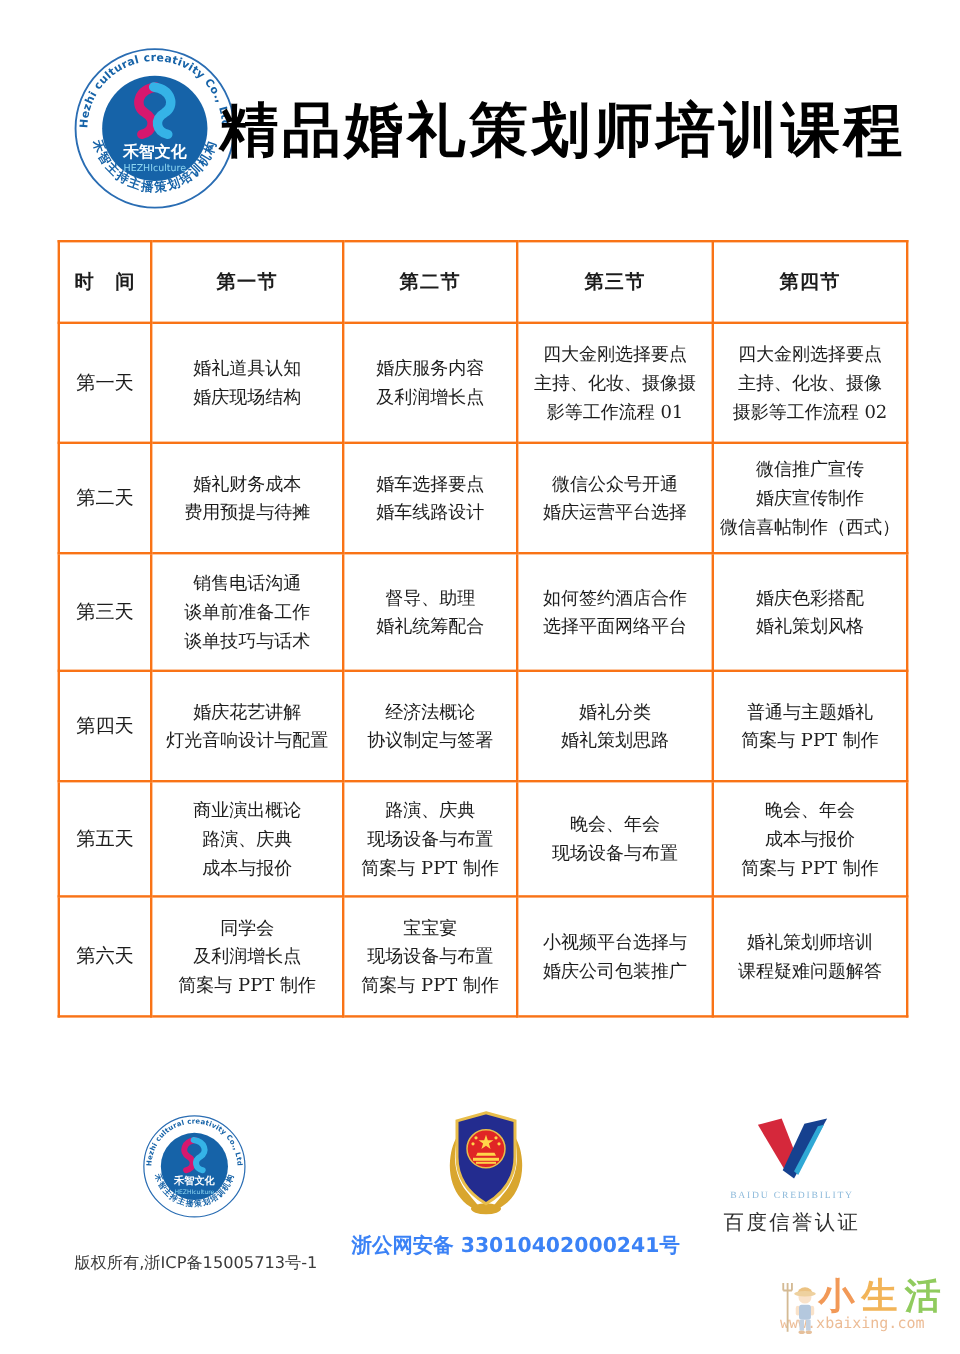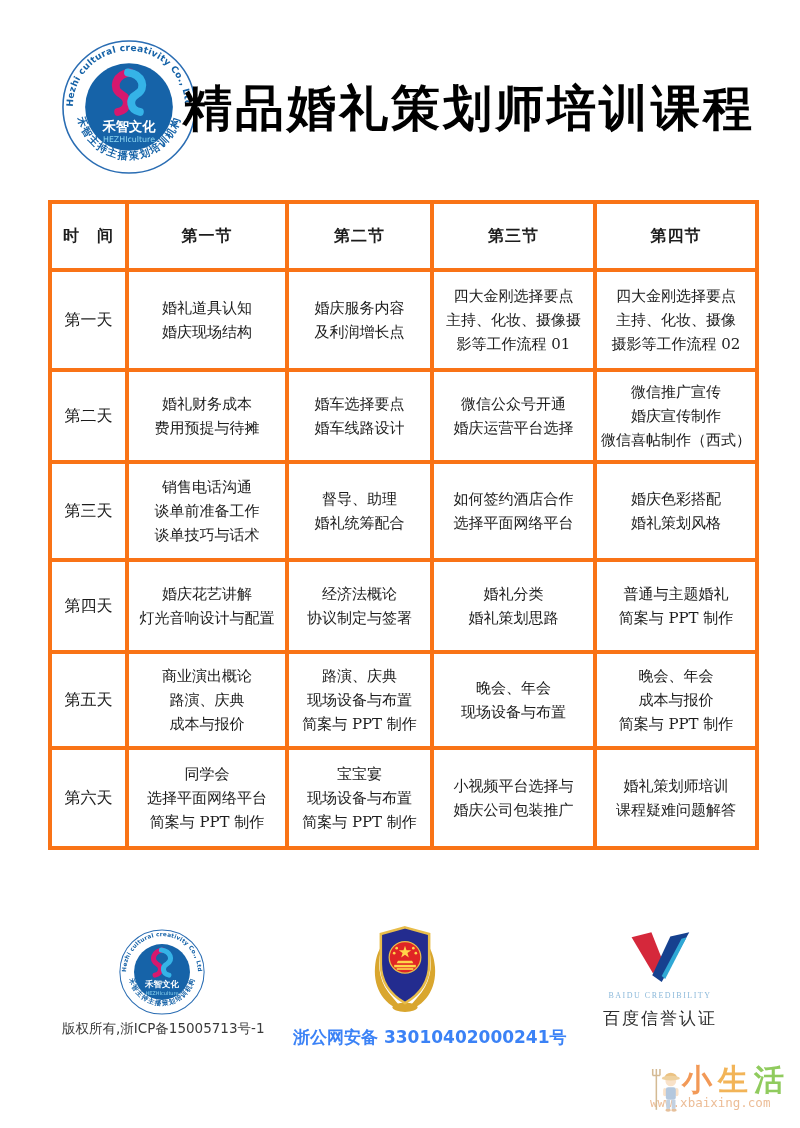--- a/index.html
+++ b/index.html
@@ -16,35 +16,35 @@
     font-weight:800; font-size:49px; letter-spacing:3px; color:#000;
     white-space:nowrap;
   }
 
   
   table.schedule {
     position:absolute; left:48px; top:200px; width:707px;
     border-collapse:collapse; table-layout:fixed;
   }
   .schedule th, .schedule td {
-    border:4px solid #f97316; text-align:center; vertical-align:middle;
+    border:2px solid #f97316; text-align:center; vertical-align:middle;
     color:#1c1c1c; padding:2px 4px; white-space:pre-line;
   }
   .schedule th { font-size:16px; font-weight:600; letter-spacing:1px; }
   .schedule td.day { font-size:16px; }
   .schedule td.cell { font-size:15px; line-height:1.62; }
 
   
   .footer-left   { position:absolute; left:62px;  top:928px; width:200px; text-align:center; }
   .footer-center { position:absolute; left:293px; top:924px; width:224px; text-align:center; }
   .footer-right  { position:absolute; left:585px; top:930px; width:150px; text-align:center; }
 
   .hezhi-logo-footer { width:88px; height:88px; }
   .copyright-text {
-    margin-top:0; font-family:"DejaVu Sans","Liberation Sans",sans-serif;
+    margin-top:24px; font-family:"DejaVu Sans","Liberation Sans",sans-serif;
     font-size:13.5px; color:#3a3a3a; white-space:nowrap;
   }
   .police-badge { width:84px; height:90px; }
   .police-text {
     margin-top:8px; font-family:"DejaVu Sans","Liberation Sans",sans-serif;
     font-weight:800; font-size:17px; color:#3b82f6; white-space:nowrap;
   }
   .baidu-v { width:62px; height:56px; }
   .baidu-cn { font-family:"DejaVu Sans","Liberation Sans",sans-serif;
     font-size:19px; letter-spacing:3px; color:#2b5fa8; margin-top:2px; }
@@ -214,21 +214,21 @@
 简案与 PPT 制作</td>
       <td class="cell">晚会、年会
 现场设备与布置</td>
       <td class="cell">晚会、年会
 成本与报价
 简案与 PPT 制作</td>
     </tr>
     <tr style="height:100px">
       <td class="day">第六天</td>
       <td class="cell">同学会
-选择平面网络平台
+及利润增长点
 简案与 PPT 制作</td>
       <td class="cell">宝宝宴
 现场设备与布置
 简案与 PPT 制作</td>
       <td class="cell">小视频平台选择与
 婚庆公司包装推广</td>
       <td class="cell">婚礼策划师培训
 课程疑难问题解答</td>
     </tr>
   </tbody>

